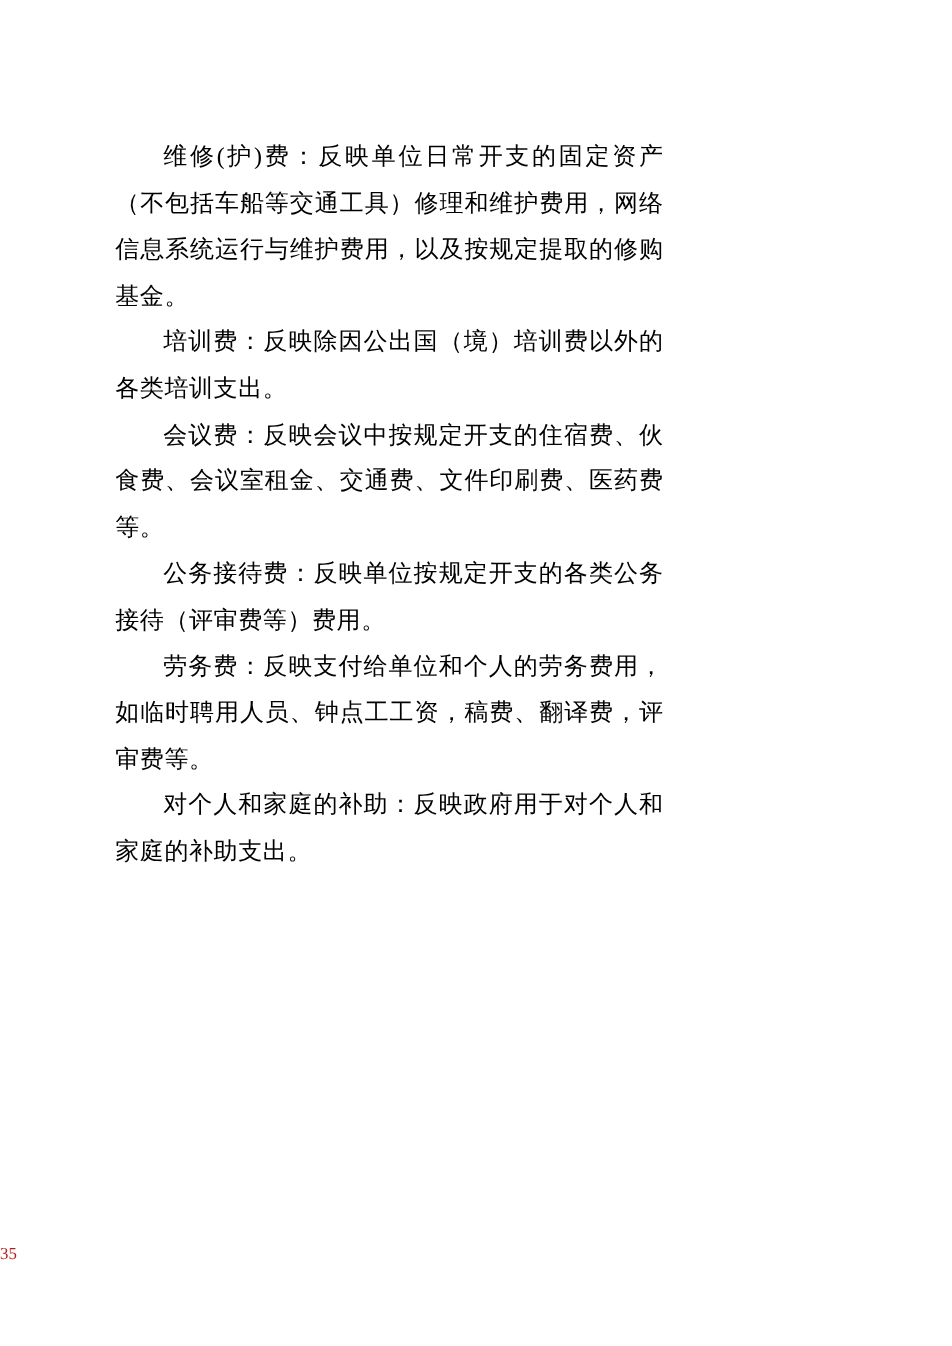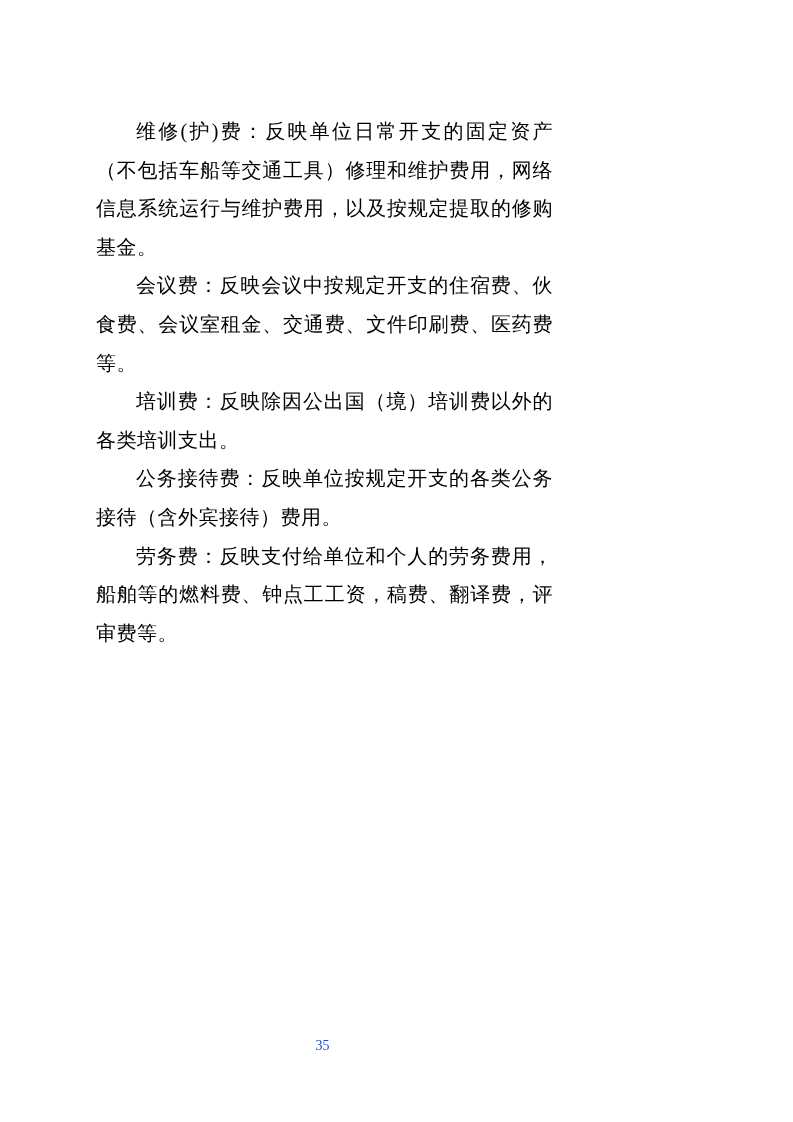--- a/index.html
+++ b/index.html
@@ -31,30 +31,30 @@
     word-break: break-all;
   }
   .content p.indented {
     text-indent: 2em;
   }
   .page-number {
     position: absolute;
     bottom: 68px;
     left: 0;
     width: 100%;
-    text-align: center;
     font-size: 14px;
-    color: #1d4ed8;
+    color: #b91c1c;
   }
 </style>
 </head>
 <body>
 
 <div class="page">
   <div class="content">
     <p class="indented">维修(护)费：反映单位日常开支的固定资产（不包括车船等交通工具）修理和维护费用，网络信息系统运行与维护费用，以及按规定提取的修购基金。</p>
+    <p class="indented">培训费：反映除因公出国（境）培训费以外的各类培训支出。</p>
     <p class="indented">会议费：反映会议中按规定开支的住宿费、伙食费、会议室租金、交通费、文件印刷费、医药费等。</p>
-    <p class="indented">培训费：反映除因公出国（境）培训费以外的各类培训支出。</p>
-    <p class="indented">公务接待费：反映单位按规定开支的各类公务接待（含外宾接待）费用。</p>
-    <p class="indented">劳务费：反映支付给单位和个人的劳务费用，船舶等的燃料费、钟点工工资，稿费、翻译费，评审费等。</p>
+    <p class="indented">公务接待费：反映单位按规定开支的各类公务接待（评审费等）费用。</p>
+    <p class="indented">劳务费：反映支付给单位和个人的劳务费用，如临时聘用人员、钟点工工资，稿费、翻译费，评审费等。</p>
+    <p class="indented">对个人和家庭的补助：反映政府用于对个人和家庭的补助支出。</p>
   </div>
   <div class="page-number">35</div>
 </div>
 
 </body></html>

